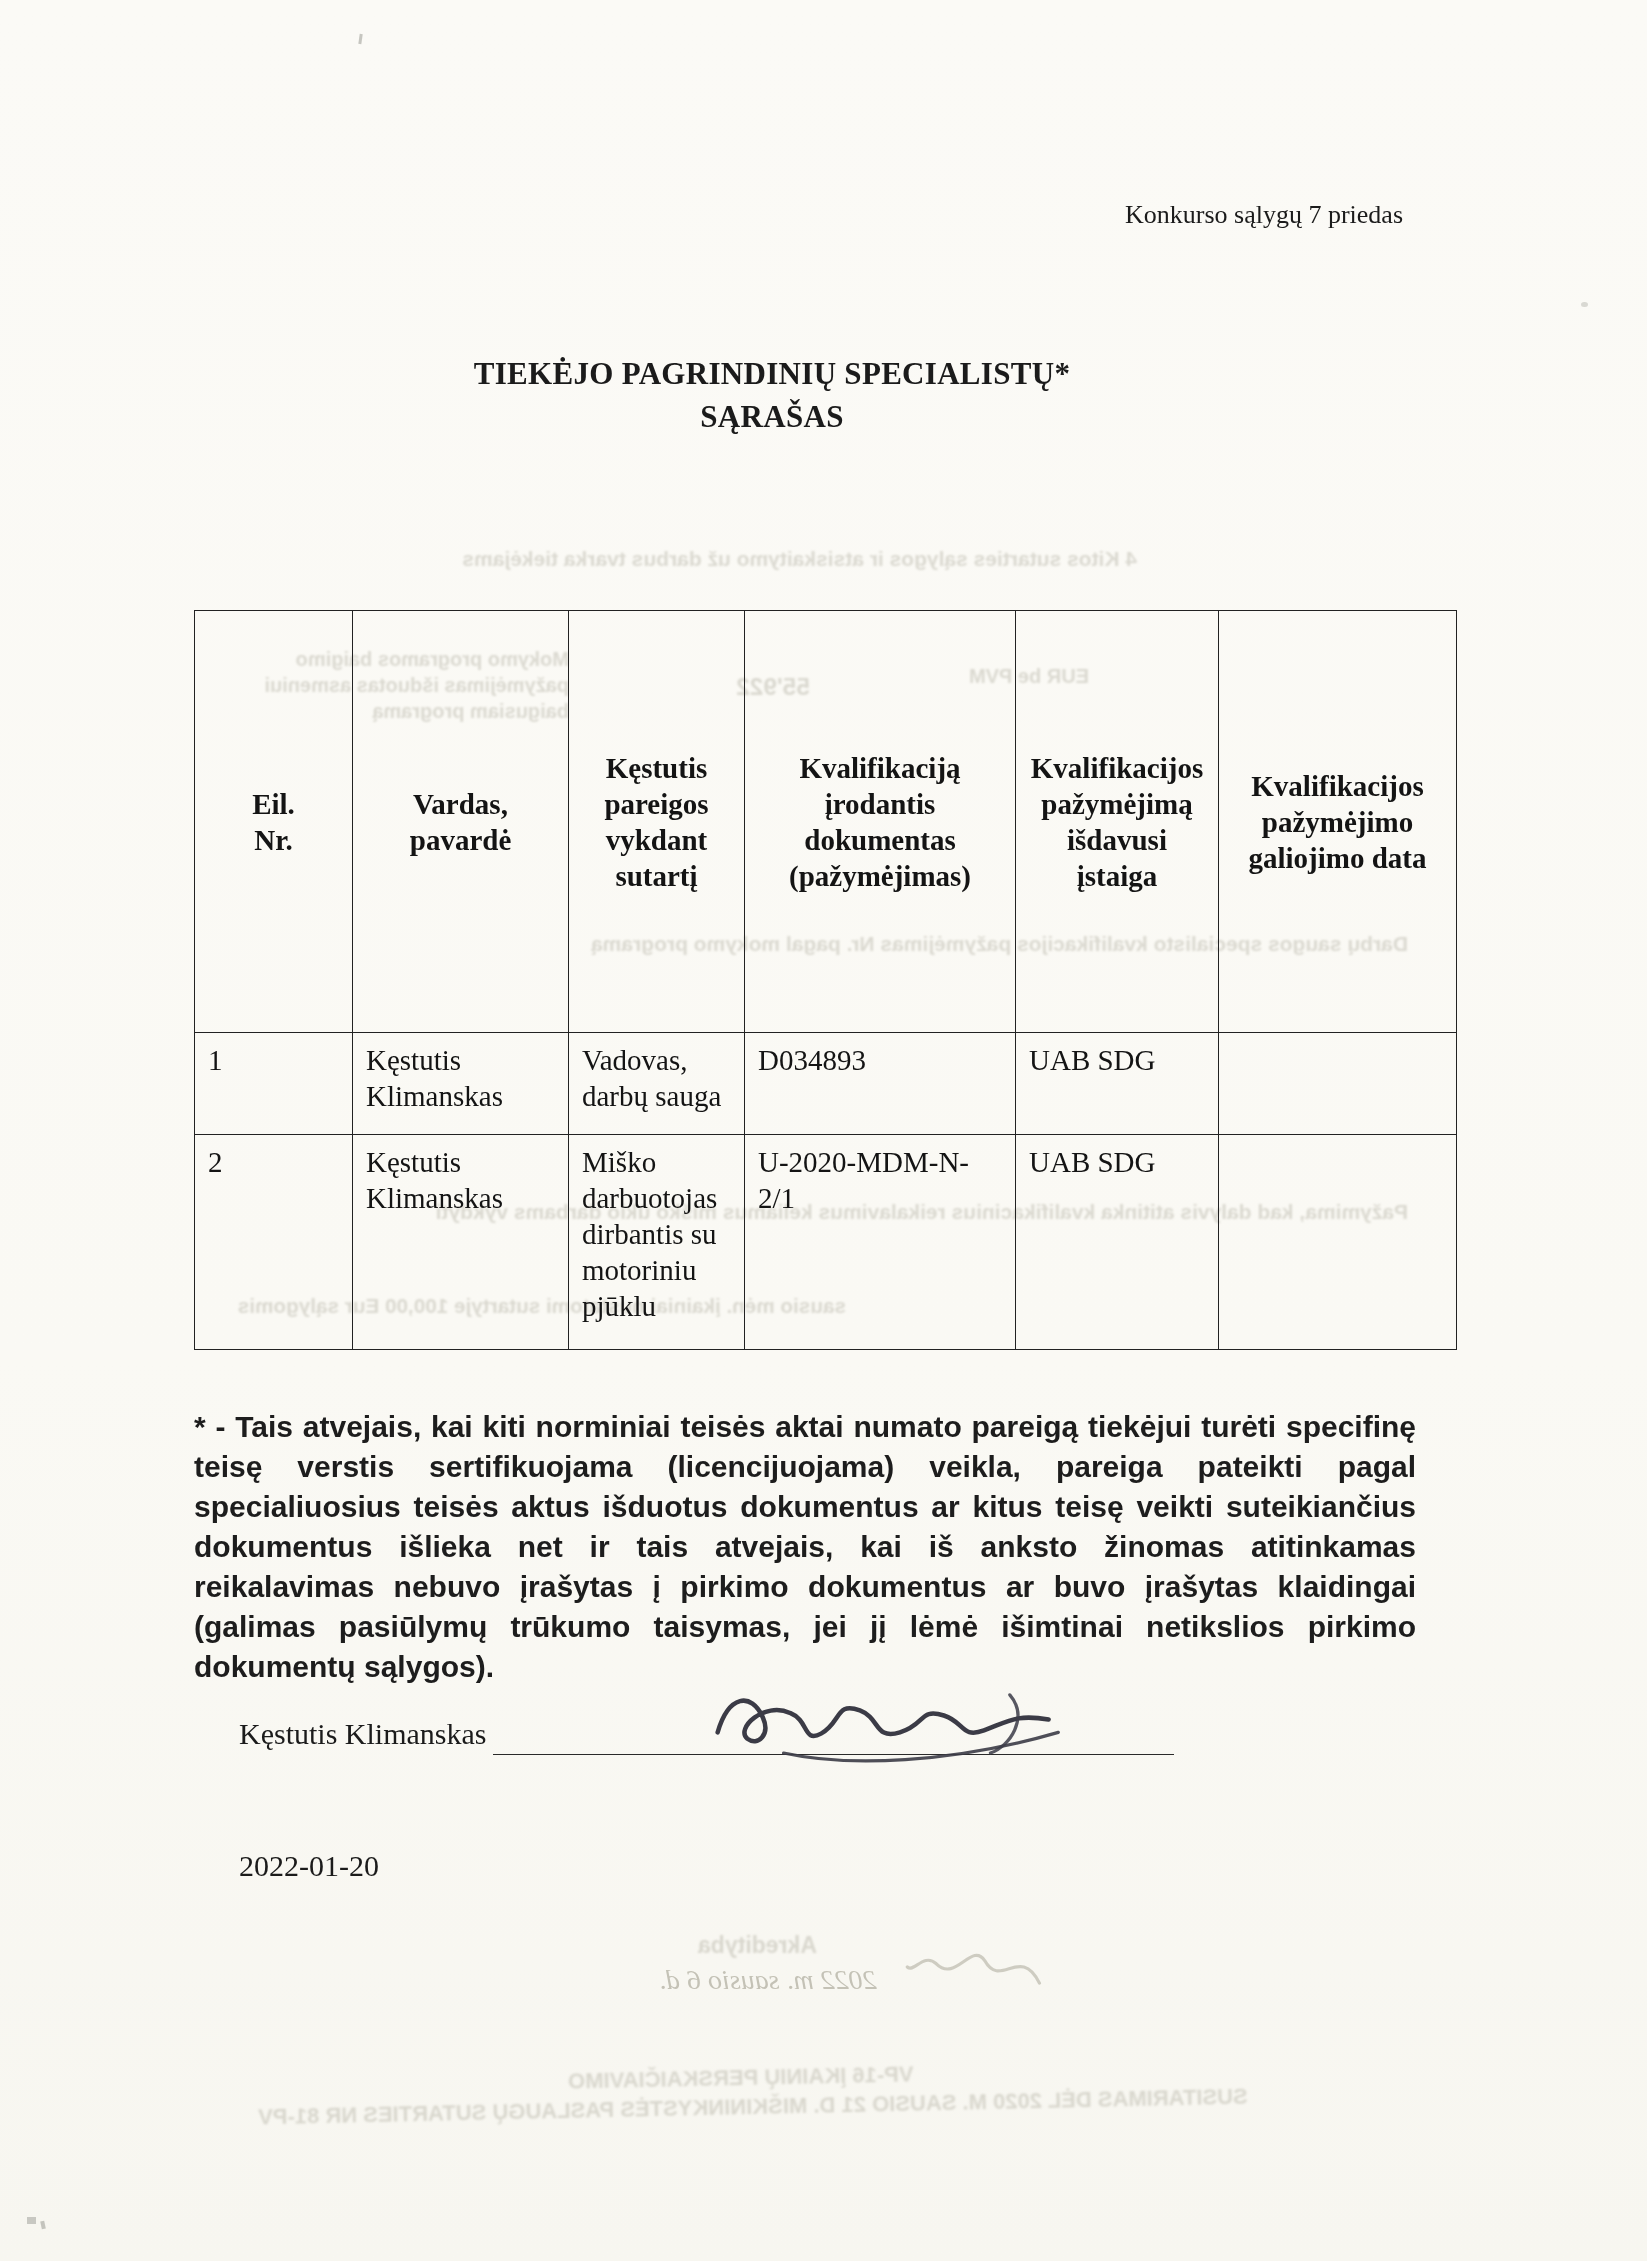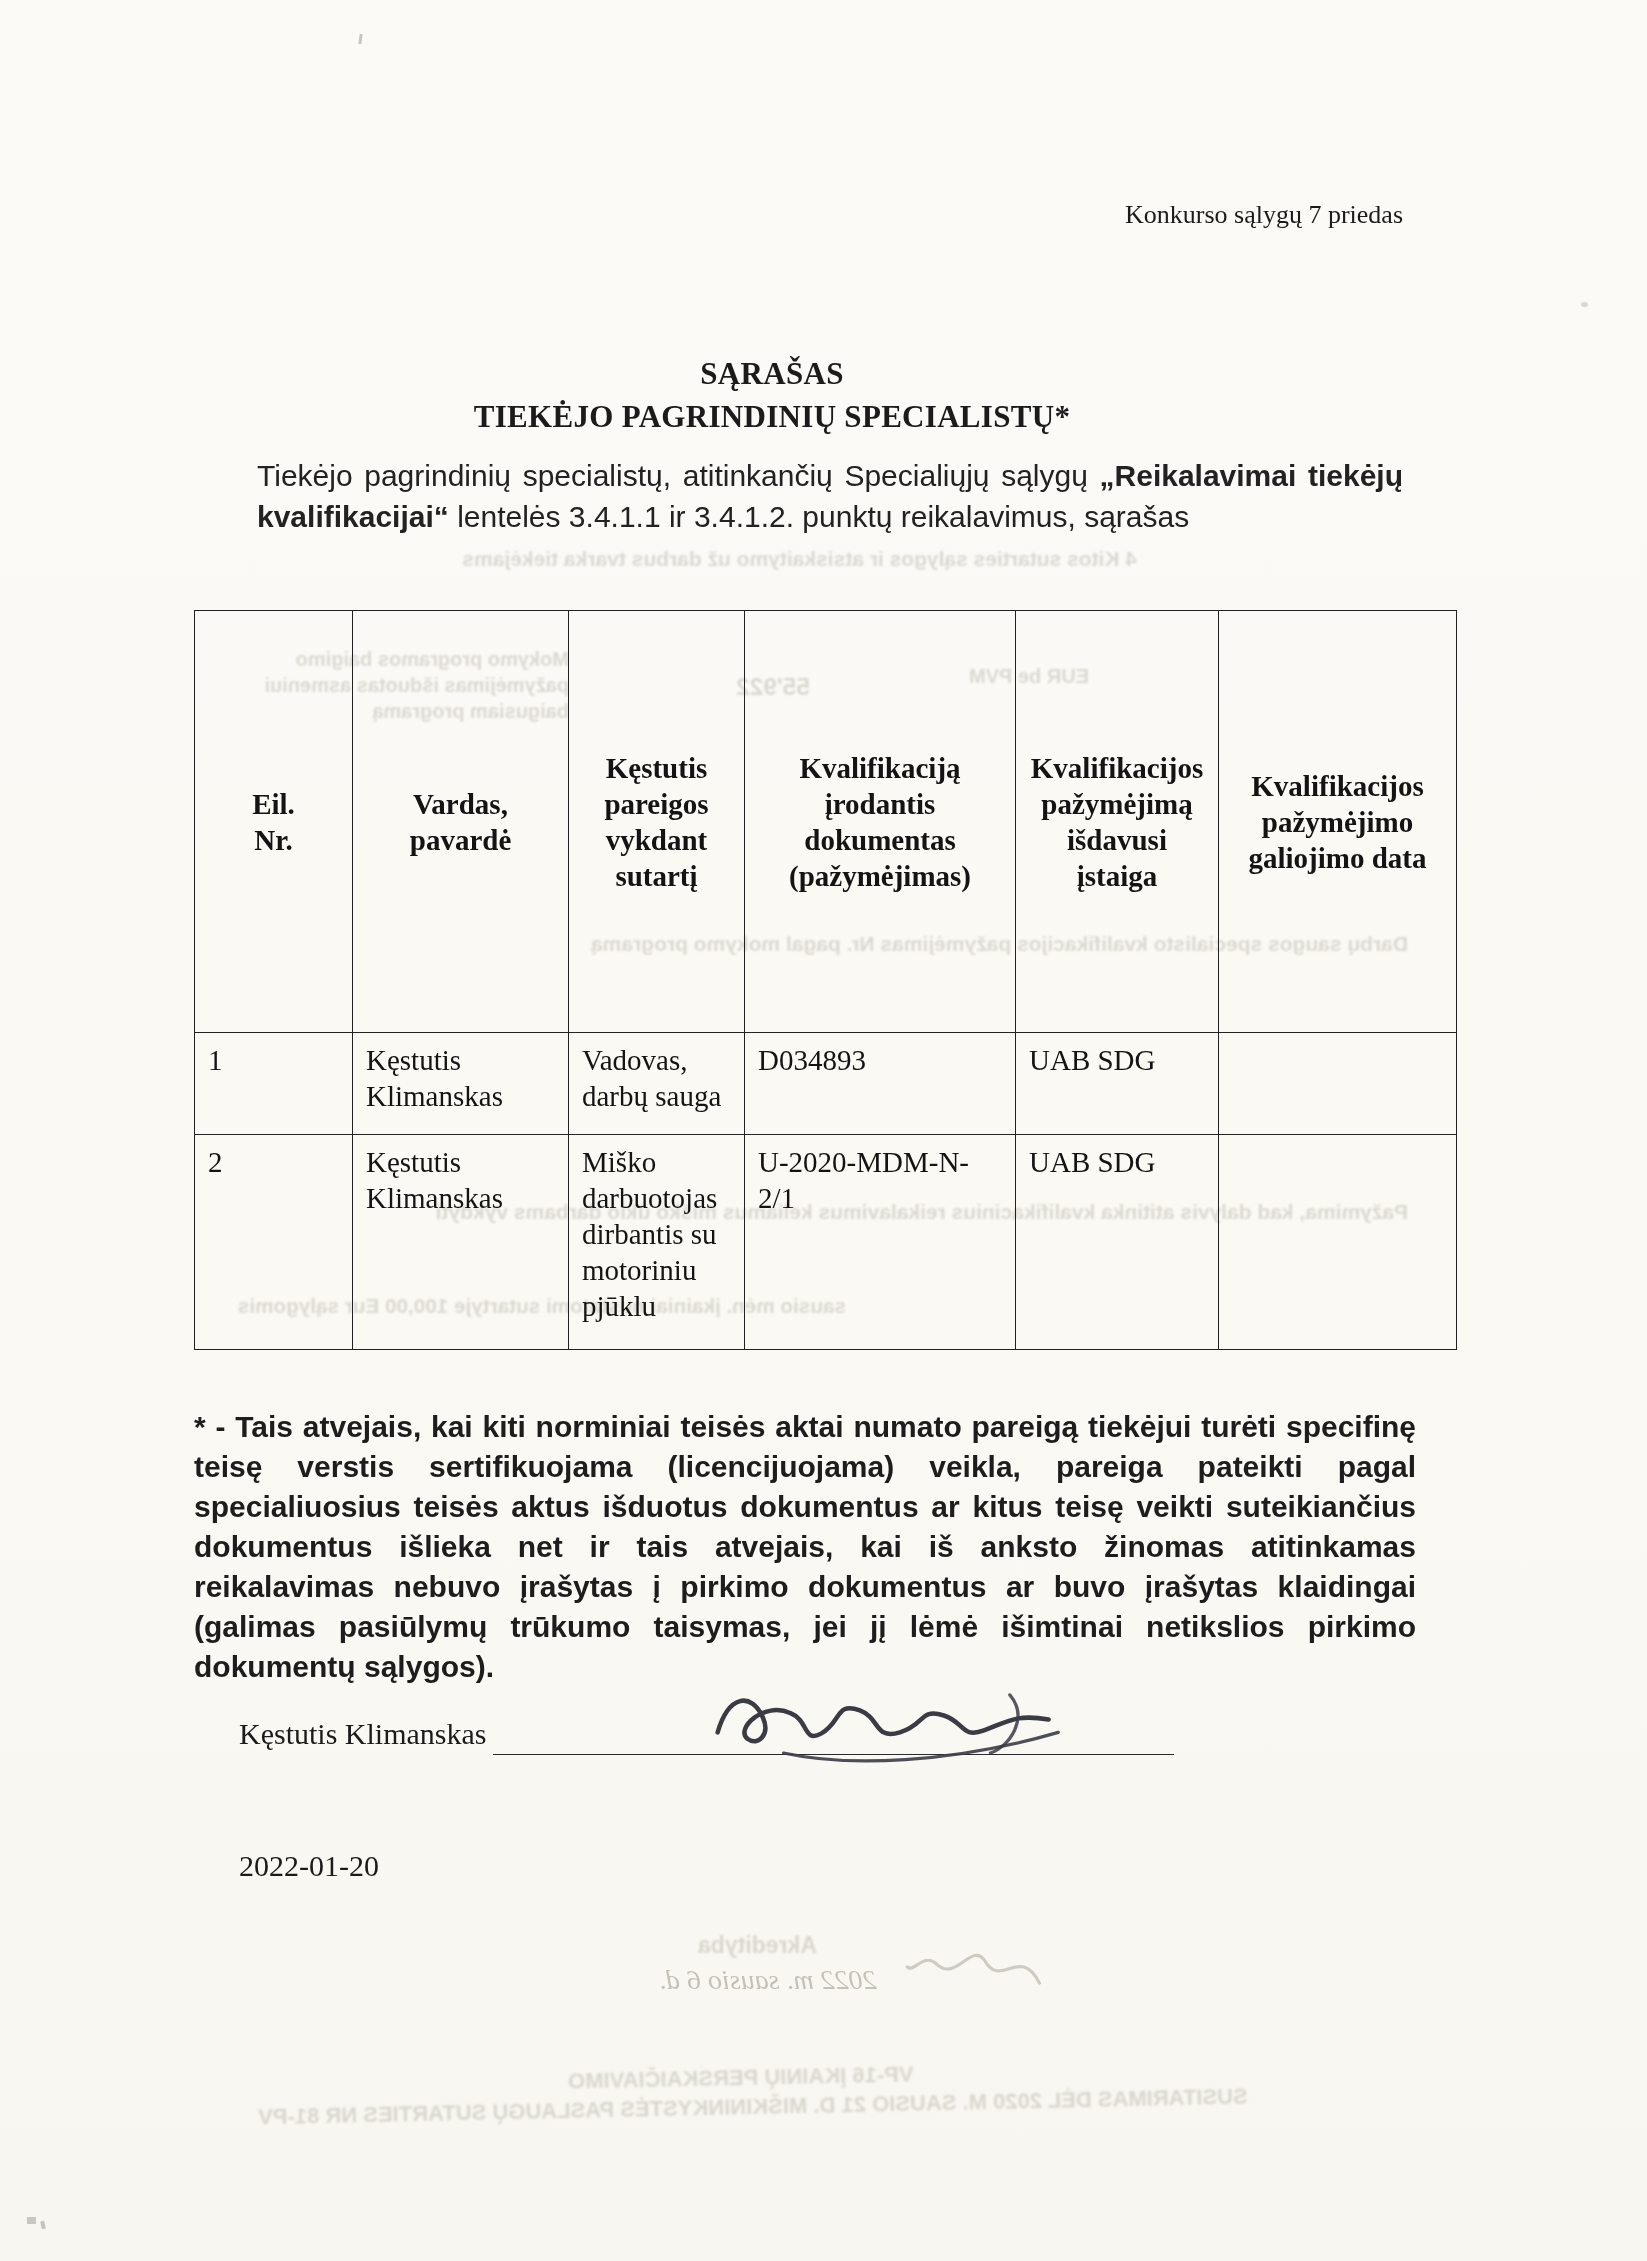--- a/index.html
+++ b/index.html
@@ -188,25 +188,24 @@
   <div class="bleed b8">2022 m. sausio 6 d.</div>
   <div class="bleed b9">VP-16 ĮKAINIŲ PERSKAIČIAVIMO</div>
   <div class="bleed b10">SUSITARIMAS DĖL 2020 M. SAUSIO 21 D. MIŠKININKYSTĖS PASLAUGŲ SUTARTIES NR 81-PV</div>
   <svg class="bleed-sig" width="142" height="58" viewBox="0 0 220 90">
     <path d="M10 70 C 40 10, 70 80, 95 35 C 115 5, 140 70, 170 40 C 190 22, 205 55, 215 45" stroke="#918e7c" stroke-width="5" fill="none" stroke-linecap="round"></path>
   </svg>
 
   <div class="annex">Konkurso sąlygų 7 priedas</div>
 
   <div class="title">
+    <div>TIEKĖJO PAGRINDINIŲ SPECIALISTŲ*</div>
     <div>SĄRAŠAS</div>
-    <div>TIEKĖJO PAGRINDINIŲ SPECIALISTŲ*</div>
   </div>
 
-  <p class="intro"><span>Tiekėjo pagrindinių specialistų, atitinkančių Specialiųjų sąlygų </span><b>„Reikalavimai tiekėjų kvalifikacijai“</b><span> lentelės 3.4.1.1 ir 3.4.1.2. punktų reikalavimus, sąrašas</span></p>
 
   <table class="spec-table">
     <colgroup>
       <col style="width:158px">
       <col style="width:216px">
       <col style="width:176px">
       <col style="width:271px">
       <col style="width:203px">
       <col style="width:238px">
     </colgroup>

